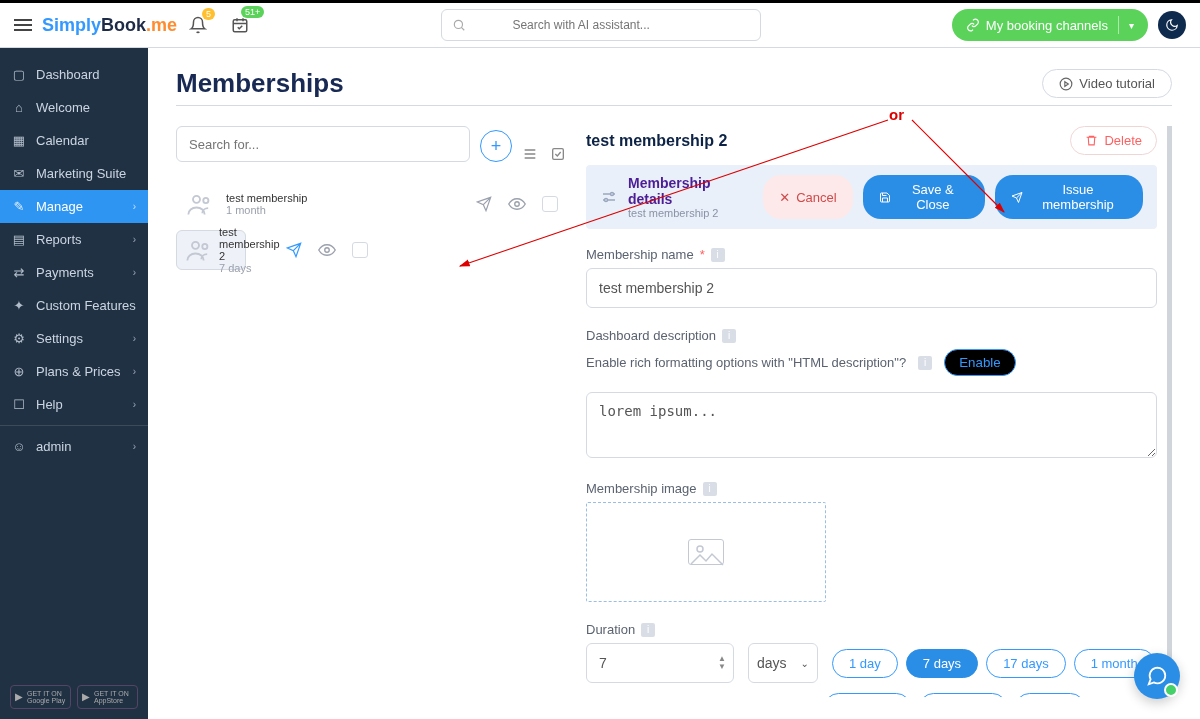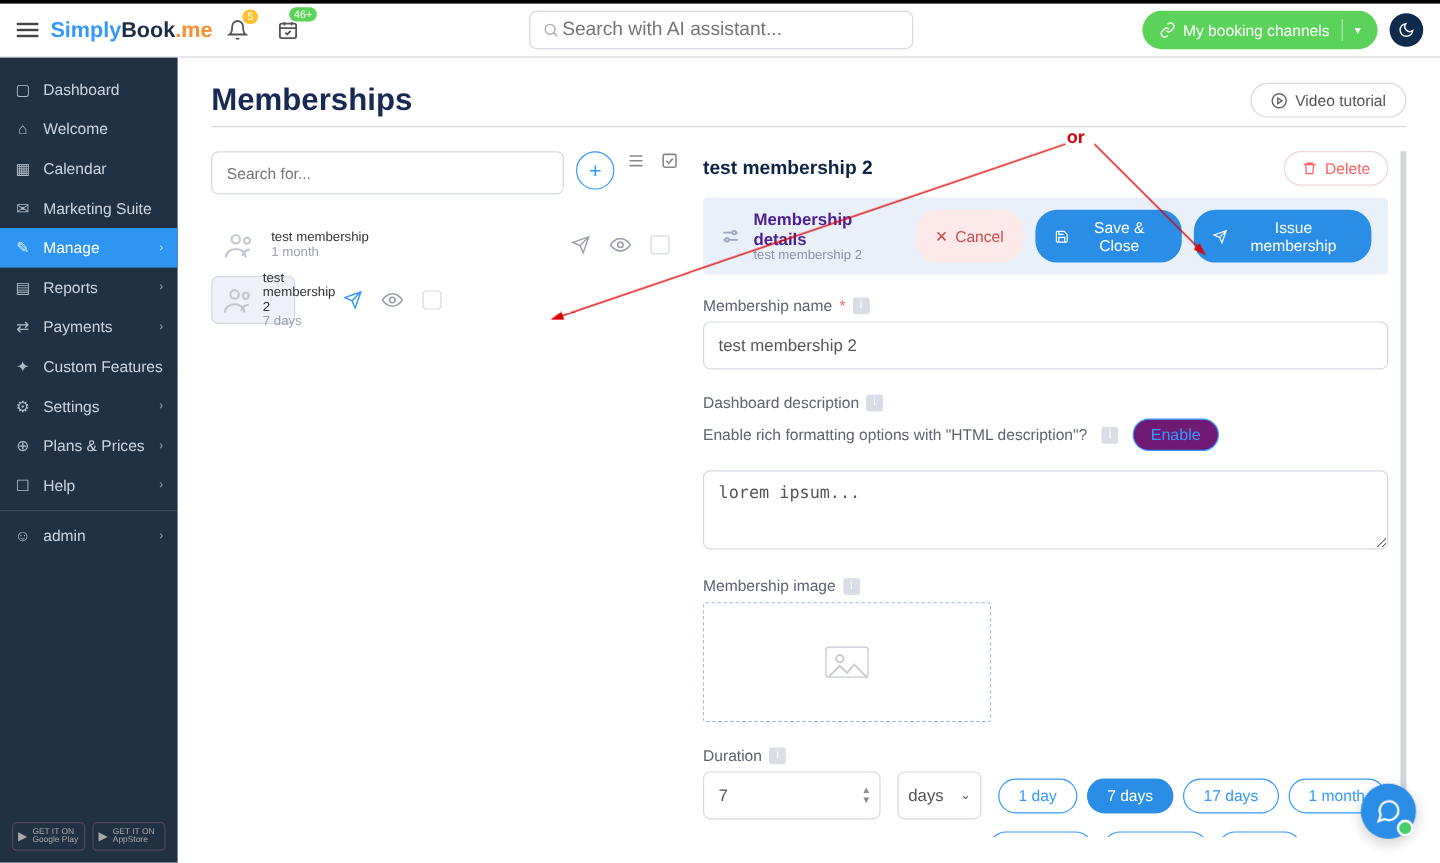--- a/index.html
+++ b/index.html
@@ -23,21 +23,21 @@
     display:flex; align-items:center; padding:0 14px; gap:10px; position:relative;
   }
   .hamburger span{ display:block; width:18px; height:2px; background:#444; margin:3px 0;}
   .logo { font-weight:bold; font-size:18px; }
   .logo .s{ color:var(--blue);text-align:right;} .logo .m{ color:#ff8c2e;}
   .bell-wrap{ position:relative;}
   .top-icon{ width:22px; height:22px; display:flex; align-items:center; justify-content:center; color:#444;}
   .badge-sm{ position:absolute; top:-6px; right:-6px; background:#ffbf2e; color:#fff; font-size:9px; border-radius:8px; padding:1px 4px;}
   .badge-gr{ position:absolute; top:-8px; left:12px; background:var(--green); color:#fff; font-size:9px; border-radius:8px; padding:1px 4px;}
   .search-top{ margin-left:auto; margin-right:auto; width:320px; height:32px; border:1px solid var(--border); border-radius:6px; display:flex; align-items:center; padding:0 10px; color:#999;}
-  .search-top input{ border:none; outline:none; flex:1; font-size:16px;}
+  .search-top input{ border:none; outline:none; flex:1; font-size:12px;margin-left:44px;}
   .mybtn{ background:var(--green); color:#fff; border-radius:18px; height:32px; display:flex; align-items:center; padding:0 14px; gap:6px; font-size:13px;}
   .mybtn .divider{ width:1px; height:18px; background:rgba(255,255,255,.5); margin:0 4px;}
   .theme-toggle{ width:28px;height:28px;border-radius:50%;background:#0e2a4d;color:#fff;display:flex;align-items:center;justify-content:center;}
   
   .layout{ display:flex; height:calc(100vh - 48px);}
   .sidebar{ width:148px; background:var(--sidebar); color:#cbd5e1; display:flex; flex-direction:column; font-size:13px; position:relative;}
   .sidenav{ display:flex; flex-direction:column; padding-top:10px;}
   .sidenav a{ display:flex; align-items:center; gap:10px; padding:9px 12px; color:#cbd5e1; text-decoration:none; position:relative;}
   .sidenav a.active{ background:var(--sidebar-active); color:#fff;}
   .sidenav a .chev{ margin-left:auto; font-size:10px; opacity:.7;}
@@ -47,21 +47,21 @@
   .store-badges div{ flex:1; height:24px; border:1px solid #546; border-radius:4px; font-size:7px; color:#aaa; display:flex; flex-direction:column; justify-content:center; padding-left:16px; position:relative;}
   .store-badges div::before{content:"▶"; position:absolute; left:4px; top:5px; font-size:10px;}
   
   .main{ flex:1; padding:20px 28px 0 28px; overflow:hidden; position:relative;}
   .page-head{ display:flex; align-items:center; margin-bottom:6px;}
   .page-head h1{ font-size:26px; font-weight:700; margin:0; color:#182a54;}
   .vt-btn{ margin-left:auto; border:1px solid var(--border); border-radius:18px; padding:6px 16px; display:flex; align-items:center; gap:6px; color:#555; font-size:13px;}
   .sep{ height:1px; background:var(--border); margin:4px 0 20px;}
   .content{ display:flex; gap:18px; height:calc(100% - 80px);}
   .left-pane{ width:392px;}
-  .lp-top{ display:flex; align-items:flex-start; gap:10px; margin-bottom:16px;}
+  .lp-top{ display:flex; align-items:flex-end; gap:10px; margin-bottom:16px;}
   .sbox{ flex:1; height:36px; border:1px solid var(--border); border-radius:6px; display:flex; align-items:center; padding:0 10px;}
   .sbox input{ border:none; outline:none; width:100%; font-size:13px; color:#888;}
   .addbtn{ width:32px; height:32px; border:1.5px solid var(--blue); color:var(--blue); border-radius:50%; display:flex; align-items:center; justify-content:center; font-size:18px;}
   .tool-icon{ color:#888; width:18px; text-align:center;}
   .mem-item{ display:flex; align-items:center; gap:12px; padding:12px 10px; border-radius:6px;}
   .mem-item.sel{ background:#eef2f8;}
   .mem-icon{ width:28px; height:28px; color:#c3c8d3;}
   .mem-title-wrap{ flex:1;}
   .mem-title{ font-size:11px; color:#333;}
   .mem-sub{ font-size:11px; color:#9aa0ac;}
@@ -82,21 +82,21 @@
   .btn{ border-radius:18px; padding:7px 16px; font-size:13px; display:flex; align-items:center; gap:6px; border:none; cursor:pointer;}
   .btn-cancel{ background:#fde9e9; color:#cf4a4a;}
   .btn-save{ background:var(--blue2); color:#fff;}
   .btn-issue{ background:var(--blue2); color:#fff;}
   .form-label{ font-size:13px; color:#5b6370; display:flex; align-items:center; gap:6px; margin-bottom:6px;}
   .req{ color:var(--red);}
   .info{ width:14px;height:14px;background:#d8dde6;color:#fff;font-size:10px;border-radius:2px;display:inline-flex;align-items:center;justify-content:center;}
   .t-input{ width:100%; height:40px; border:1px solid var(--border); border-radius:6px; padding:0 12px; font-size:14px; color:#555;}
   .sect{ margin-bottom:20px;}
   .desc-row{ display:flex; align-items:center; gap:12px; margin-bottom:16px; font-size:13px; color:#5b6370;}
-  .enable-btn{ border:1.5px solid var(--blue); color:var(--blue); background:#701a75; border-radius:16px; padding:5px 14px;}
+  .enable-btn{ border:1.5px solid var(--blue); color:var(--blue); background:#000000; border-radius:16px; padding:5px 14px;}
   textarea.t-input{ height:66px; padding:10px 12px; resize:both;}
   .img-drop{ width:240px; height:100px; border:1.5px dashed #9abde5; border-radius:2px; display:flex; align-items:center; justify-content:center;}
   .img-drop .ph{ width:36px;height:26px;border:1.5px solid #c3c8d3; border-radius:3px; position:relative;}
   .img-drop .ph::before{content:""; position:absolute; inset:4px; border-top:1.5px solid transparent;}
   .dur-row{ display:flex; gap:14px; align-items:center;}
   .numwrap{ position:relative; width:148px;}
   .spinner{ position:absolute; right:4px; top:4px; bottom:4px; width:16px; display:flex; flex-direction:column; justify-content:center; color:#888;}
   .spinner span{ font-size:8px; line-height:8px; text-align:center;}
   .sel{ width:70px; height:40px; border:1px solid var(--border); border-radius:6px; padding:0 8px; display:flex; align-items:center; gap:6px; color:#555;}
   .chips{ display:flex; flex-wrap:wrap; gap:8px; margin-top:10px;}
@@ -127,21 +127,21 @@
         <path d="M18 8a6 6 0 10-12 0c0 7-3 9-3 9h18s-3-2-3-9"></path>
         <path d="M13.7 21a2 2 0 01-3.4 0"></path>
       </svg>
     <span class="badge-sm">5</span>
   </div>
   <div class="bell-wrap top-icon" style="margin-left:10px;">
     <svg width="18" height="18" viewBox="0 0 24 24" fill="none" stroke="#555" stroke-width="2">
         <rect x="3" y="5" width="18" height="16" rx="2"></rect>
         <path d="M8 3v4M16 3v4M3 10h18M9 15l2 2 4-4"></path>
       </svg>
-    <span class="badge-gr">46+</span>
+    <span class="badge-gr">51+</span>
   </div>
   <div class="search-top">
     <svg width="14" height="14" viewBox="0 0 24 24" fill="none" stroke="#aaa" stroke-width="2">
         <circle cx="11" cy="11" r="7"></circle>
         <path d="M21 21l-5-5"></path>
       </svg>
     <input placeholder="Search with AI assistant..." style="">
   </div>
   <div class="mybtn">
     <svg width="14" height="14" viewBox="0 0 24 24" fill="none" stroke="#fff" stroke-width="2">

